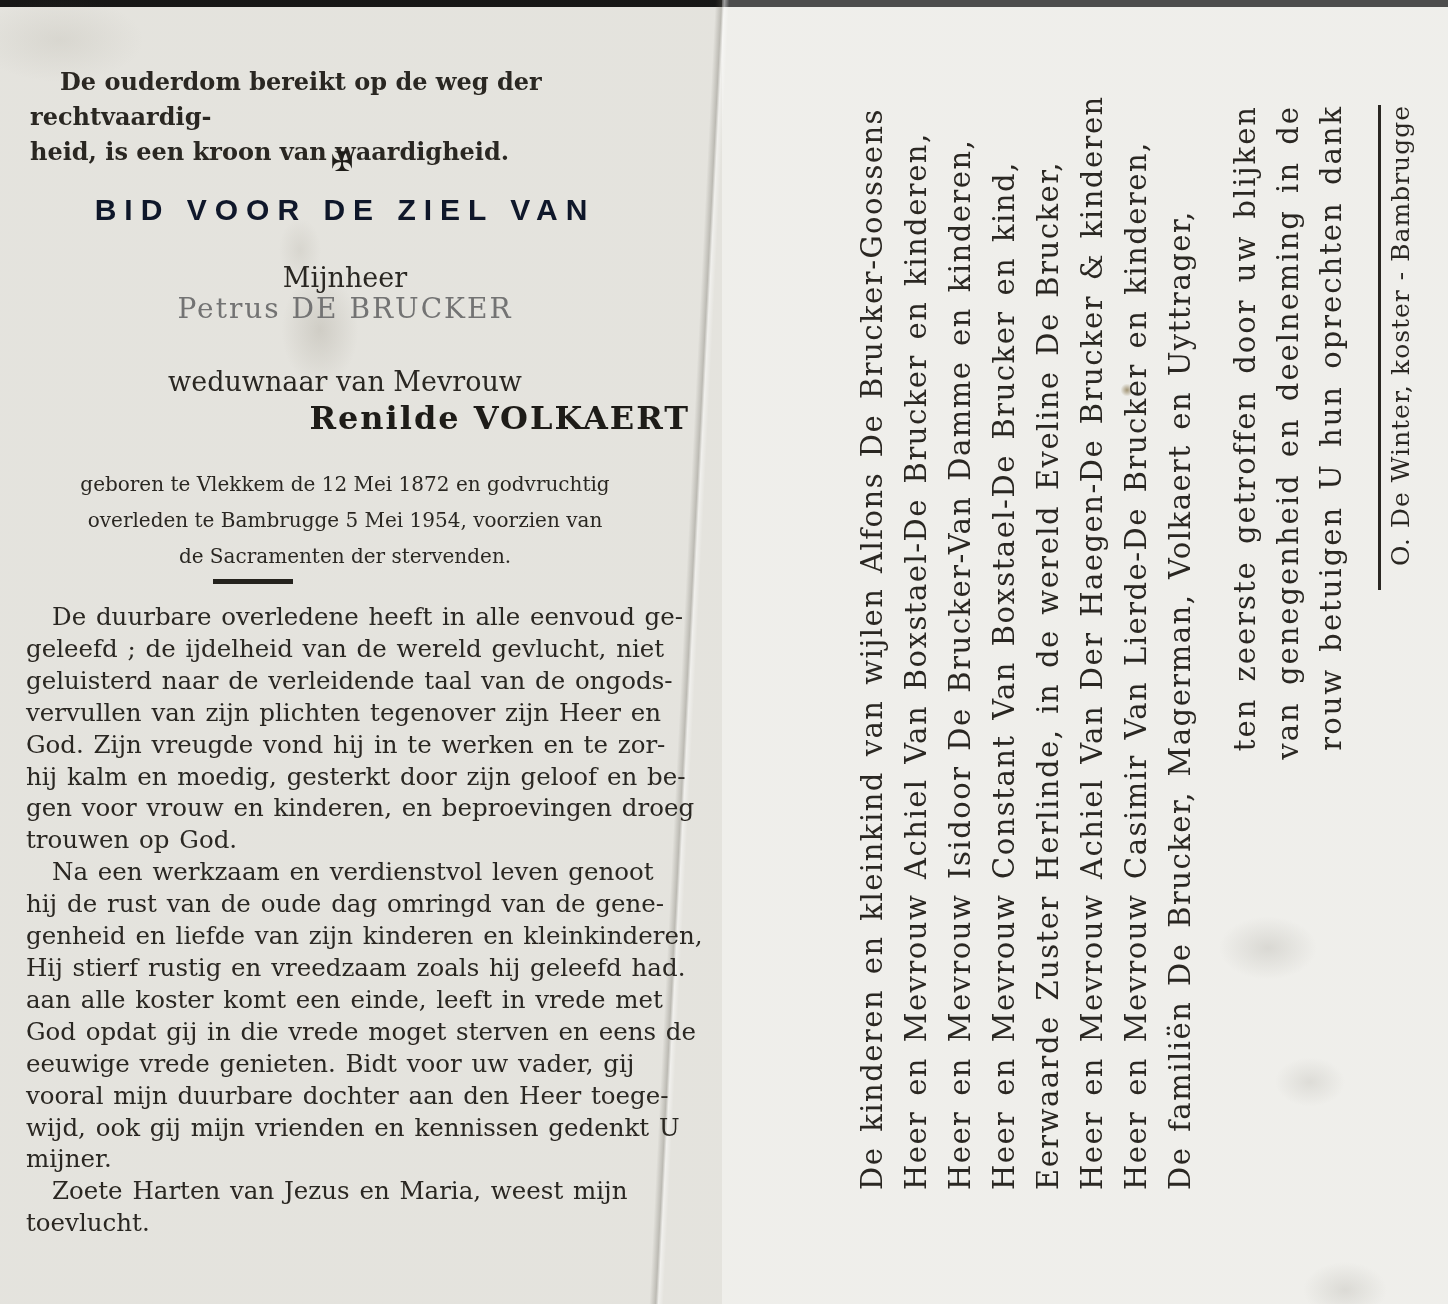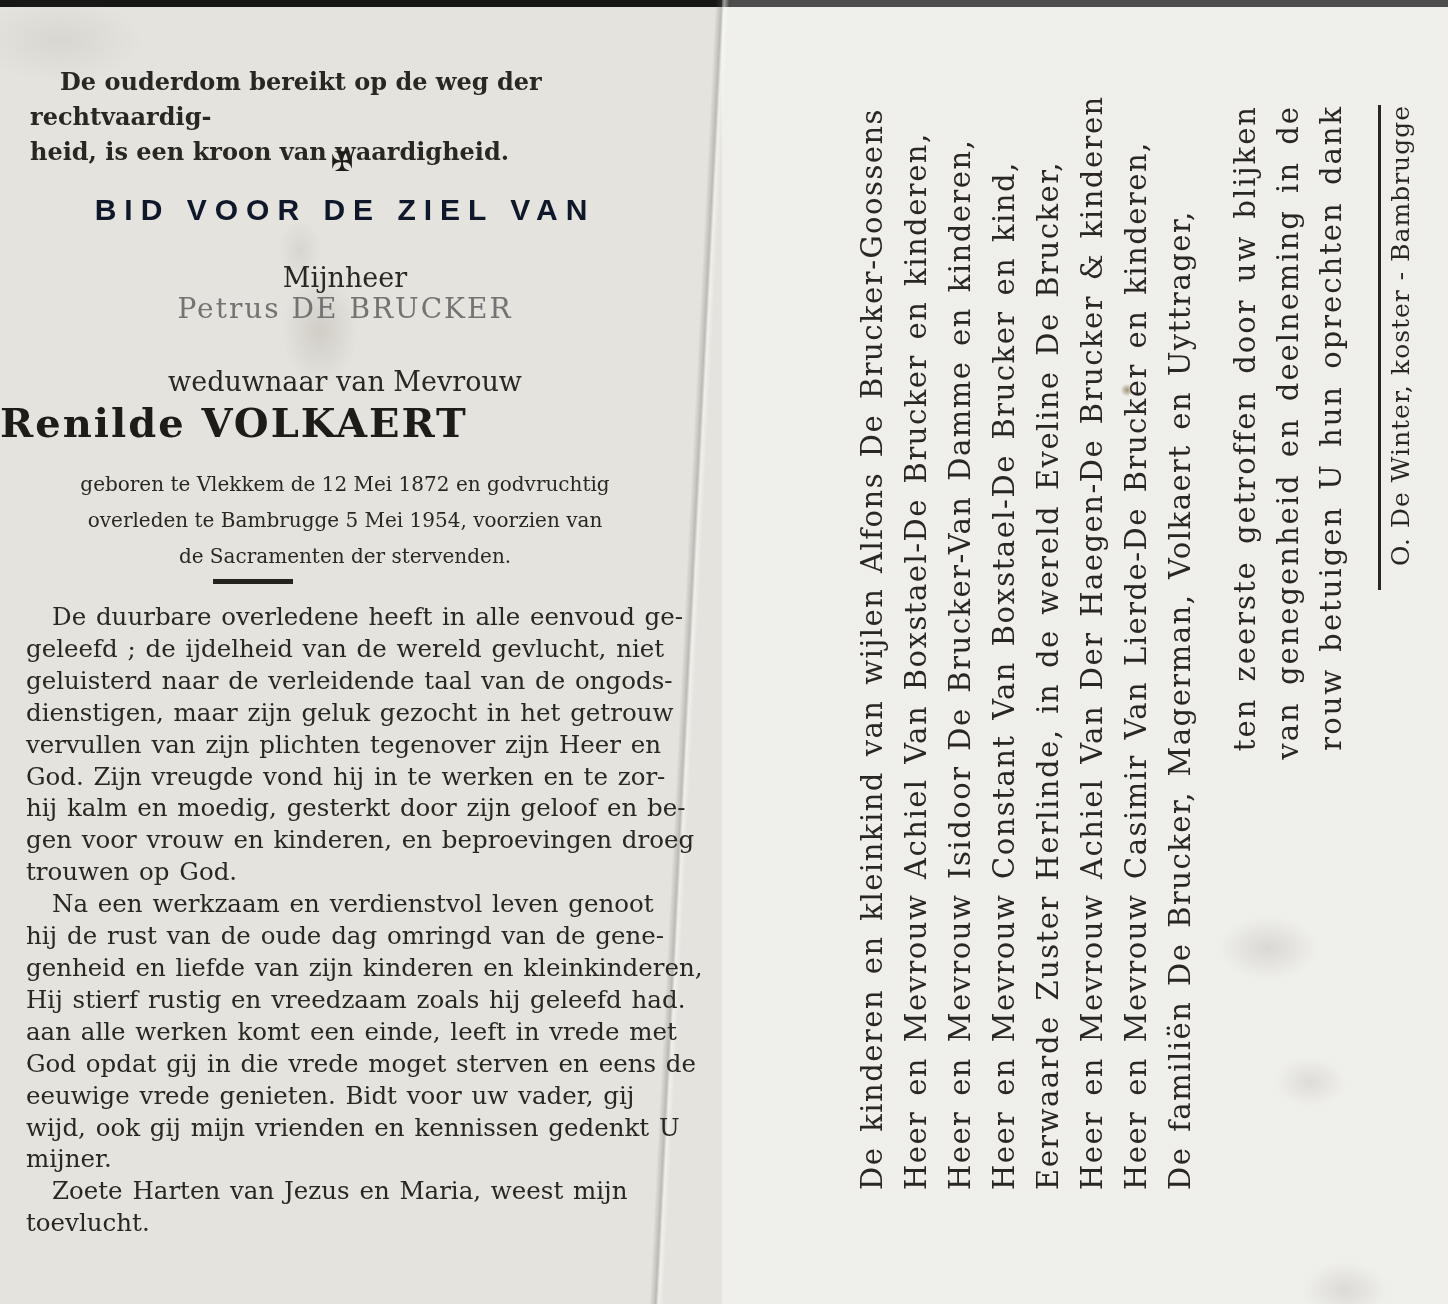--- a/index.html
+++ b/index.html
@@ -41,21 +41,21 @@
   .quote div:first-child { text-indent:30px; }
   .cross { left:0; top:146px; width:684px; text-align:center; font-size:27px; color:#1e1c18; }
   .pray-header {
     left:0; top:193px; width:690px; text-align:center;
     font-family:"Liberation Sans", sans-serif; font-weight:700;
     font-size:30px; letter-spacing:8px; color:#0f172a;
   }
   .salutation { left:0; top:254px; width:690px; text-align:center; font-size:27px;margin-top:8px; }
   .deceased-name { left:0; top:292px; width:690px; text-align:center; font-size:28px; font-weight:normal; letter-spacing:2px; color:#737373; }
   .relation { left:0; top:366px; width:690px; text-align:center; font-size:27px; }
-  .spouse-name { left:0; top:399px; width:690px; text-align:left; font-size:40px; font-weight:bold; letter-spacing:2px; color:#1e1c18; }
+  .spouse-name { left:0; top:399px; width:690px; text-align:right; font-size:32px; font-weight:bold; letter-spacing:2px; color:#1e1c18; }
   .vitals { left:10px; top:466px; width:670px; text-align:center; font-size:20px; line-height:36px; }
   .divider { left:213px; top:579px; width:80px; height:5px; background:#24221d; }
   .body-text { left:26px; top:601px; width:652px; font-size:24.5px; line-height:31.9px; word-spacing:2px; }
   .body-text div { white-space:nowrap; }
   .body-text div.indent { text-indent:26px; }
 
   
   .rotated {
     left:605px; top:350px; width:1085px; height:595px;
     transform:rotate(-90deg);
@@ -90,33 +90,33 @@
     <div class="block vitals">
         <div>geboren te Vlekkem de 12 Mei 1872 en godvruchtig</div>
         <div>overleden te Bambrugge 5 Mei 1954, voorzien van</div>
         <div>de Sacramenten der stervenden.</div>
       </div>
     <div class="block divider"></div>
     <div class="block body-text">
         <div class="indent">De duurbare overledene heeft in alle eenvoud ge-</div>
         <div>geleefd ; de ijdelheid van de wereld gevlucht, niet</div>
         <div>geluisterd naar de verleidende taal van de ongods-</div>
-        <div>dienstigen, maar zijn geluk gezocht in het getrouw</div>
         <div>vervullen van zijn plichten tegenover zijn Heer en</div>
         <div>God. Zijn vreugde vond hij in te werken en te zor-</div>
         <div>hij kalm en moedig, gesterkt door zijn geloof en be-</div>
         <div>gen voor vrouw en kinderen, en beproevingen droeg</div>
         <div>trouwen op God.</div>
         <div class="indent">Na een werkzaam en verdienstvol leven genoot</div>
         <div>hij de rust van de oude dag omringd van de gene-</div>
         <div>genheid en liefde van zijn kinderen en kleinkinderen,</div>
         <div>Hij stierf rustig en vreedzaam zoals hij geleefd had.</div>
-        <div>aan alle werken komt een einde, leeft in vrede met</div>
+        <div>aan alle koster komt een einde, leeft in vrede met</div>
         <div>God opdat gij in die vrede moget sterven en eens de</div>
         <div>eeuwige vrede genieten. Bidt voor uw vader, gij</div>
+        <div>vooral mijn duurbare dochter aan den Heer toege-</div>
         <div>wijd, ook gij mijn vrienden en kennissen gedenkt U</div>
         <div>mijner.</div>
         <div class="indent">Zoete Harten van Jezus en Maria, weest mijn</div>
         <div>toevlucht.</div>
       </div>
   </div>
 
   <div class="block rotated">
     <div class="family-lines">
         <div>De kinderen en kleinkind van wijlen Alfons De Brucker-Goossens</div>

